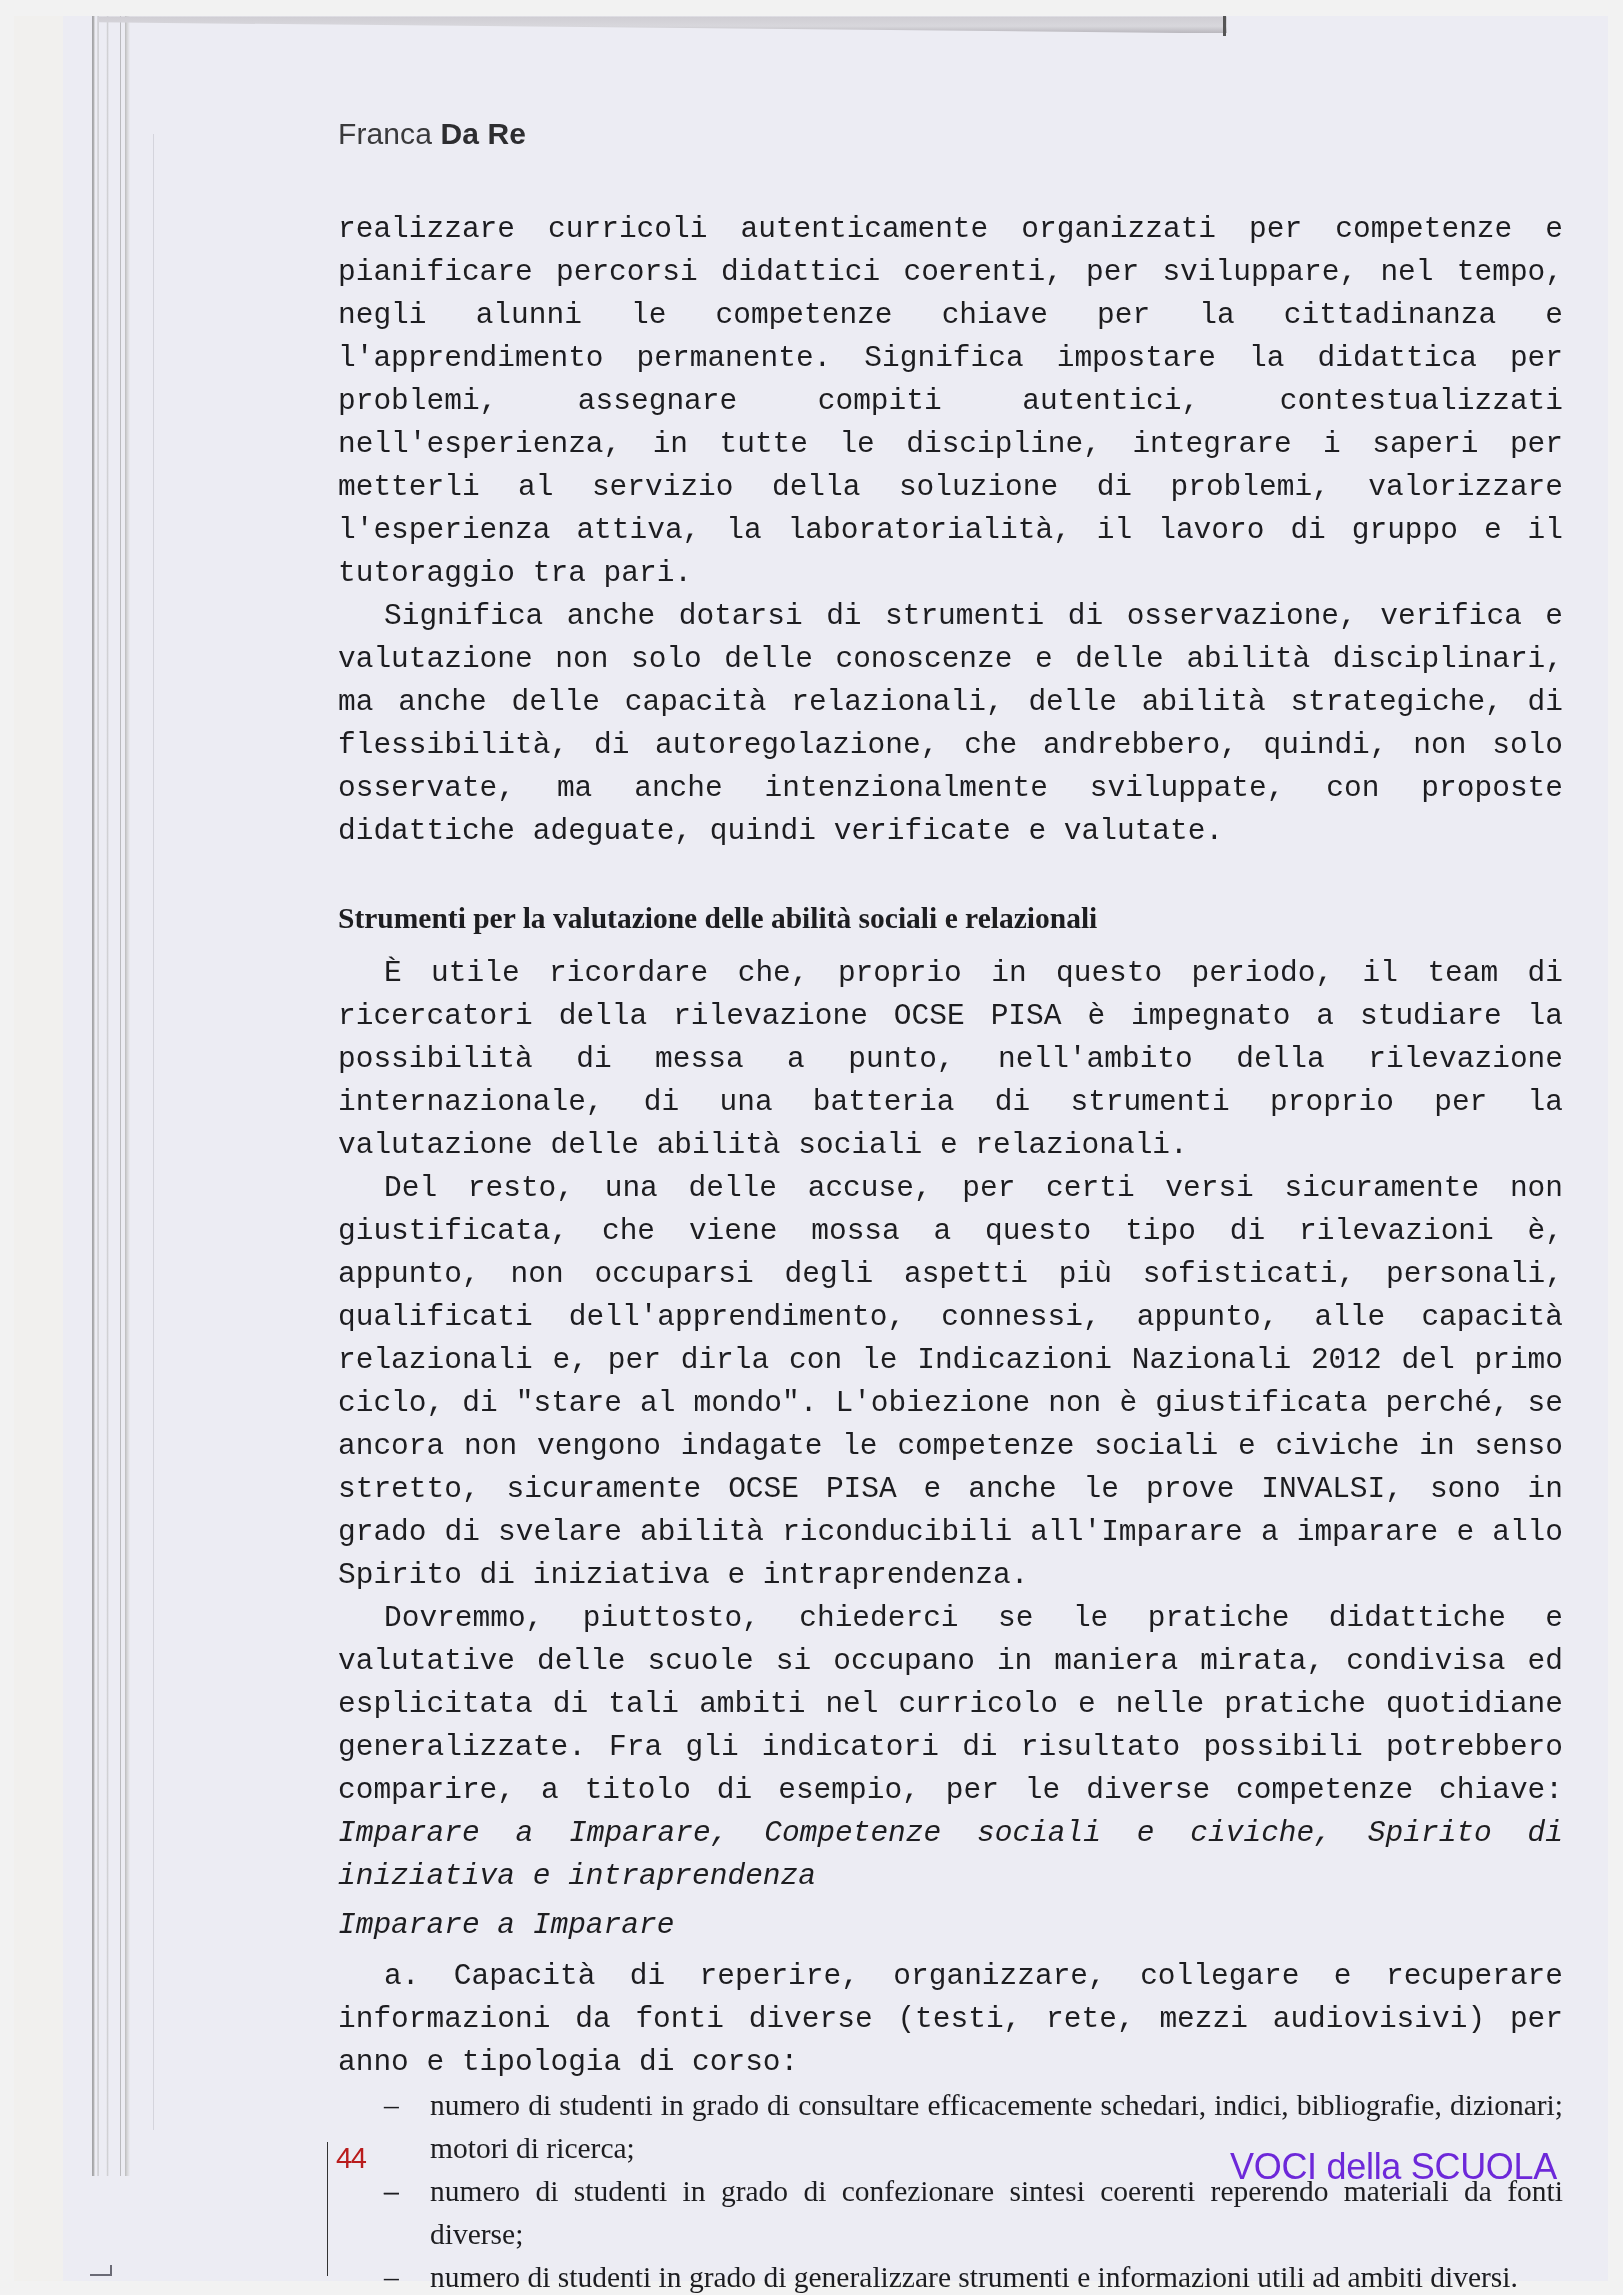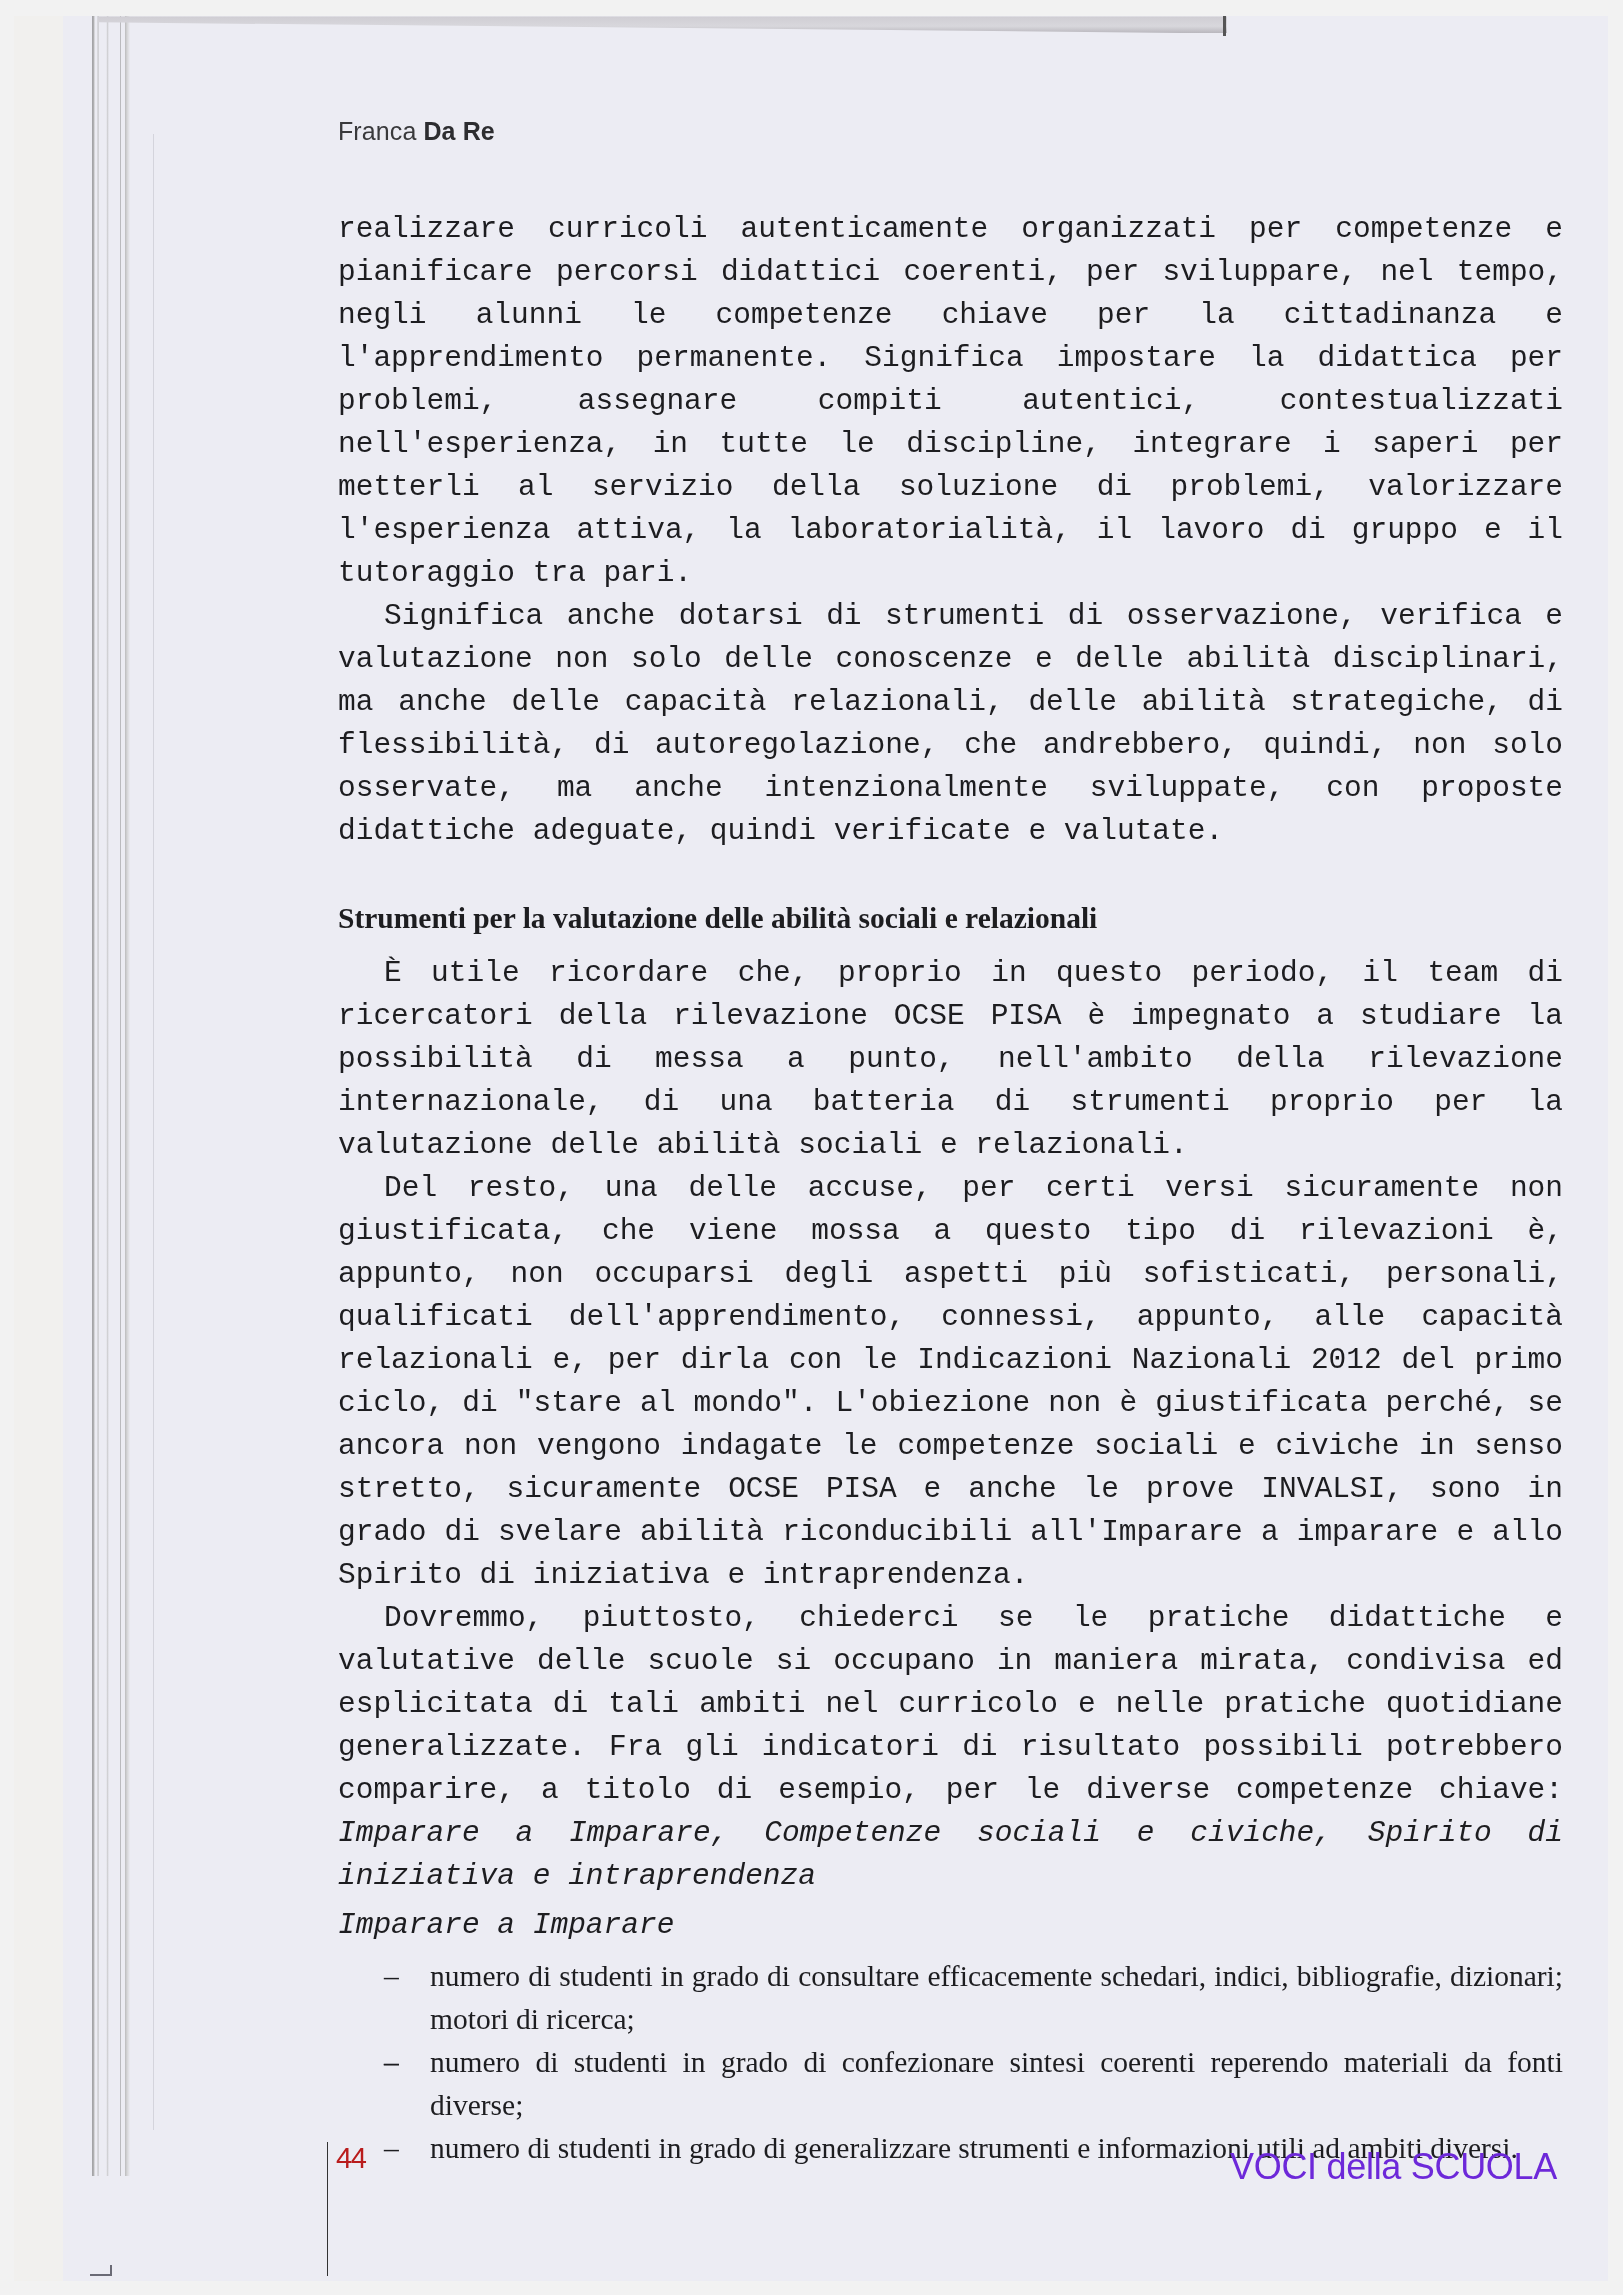--- a/index.html
+++ b/index.html
@@ -77,21 +77,21 @@
     height: 9.2px;
     border-right: 2px solid #6a6a75;
     border-bottom: 2px solid #6a6a75;
   }
 
   .running-head {
     position: absolute;
     left: 338px;
     top: 117px;
     font-family: "Liberation Sans", sans-serif;
-    font-size: 25px;
+    font-size: 30px;
     color: #3a3a3c;
     letter-spacing: 0.1px;
   }
   .running-head .bold-part {
     font-weight: bold;
     color: #2d2d30;
   }
 
   .content {
     position: absolute;
@@ -189,20 +189,21 @@
   <h2>Strumenti per la valutazione delle abilità sociali e relazionali</h2>
 
   <p class="indent">È utile ricordare che, proprio in questo periodo, il team di ricercatori della rilevazione OCSE PISA è impegnato a studiare la possibilità di messa a punto, nell'ambito della rilevazione internazionale, di una batteria di strumenti proprio per la valutazione delle abilità sociali e relazionali.</p>
   <p class="indent">Del resto, una delle accuse, per certi versi sicuramente non giustificata, che viene mossa a questo tipo di rilevazioni è, appunto, non occuparsi degli aspetti più sofisticati, personali, qualificati dell'apprendimento, connessi, appunto, alle capacità relazionali e, per dirla con le Indicazioni Nazionali 2012 del primo ciclo, di "stare al mondo". L'obiezione non è giustificata perché, se ancora non vengono indagate le competenze sociali e civiche in senso stretto, sicuramente OCSE PISA e anche le prove INVALSI, sono in grado di svelare abilità riconducibili all'Imparare a imparare e allo Spirito di iniziativa e intraprendenza.</p>
   <p class="indent">
     <span>Dovremmo, piuttosto, chiederci se le pratiche didattiche e valutative delle scuole si occupano in maniera mirata, condivisa ed esplicitata di tali ambiti nel curricolo e nelle pratiche quotidiane generalizzate. Fra gli indicatori di risultato possibili potrebbero comparire, a titolo di esempio, per le diverse competenze chiave: </span><em>Imparare a Imparare, Competenze sociali e civiche, Spirito di iniziativa e intraprendenza</em>
   </p>
 
   <p class="subhead">Imparare a Imparare</p>
 
+  <p class="indent">a. Capacità di reperire, organizzare, collegare e recuperare informazioni da fonti diverse (testi, rete, mezzi audiovisivi) per anno e tipologia di corso:</p>
 
   <ul class="bullets">
     <li>
       <span class="dash">–</span>
       <span>numero di studenti in grado di consultare efficacemente schedari, indici, bibliografie, dizionari; motori di ricerca;</span>
     </li>
     <li>
       <span class="dash">–</span>
     </li>
     <li>

